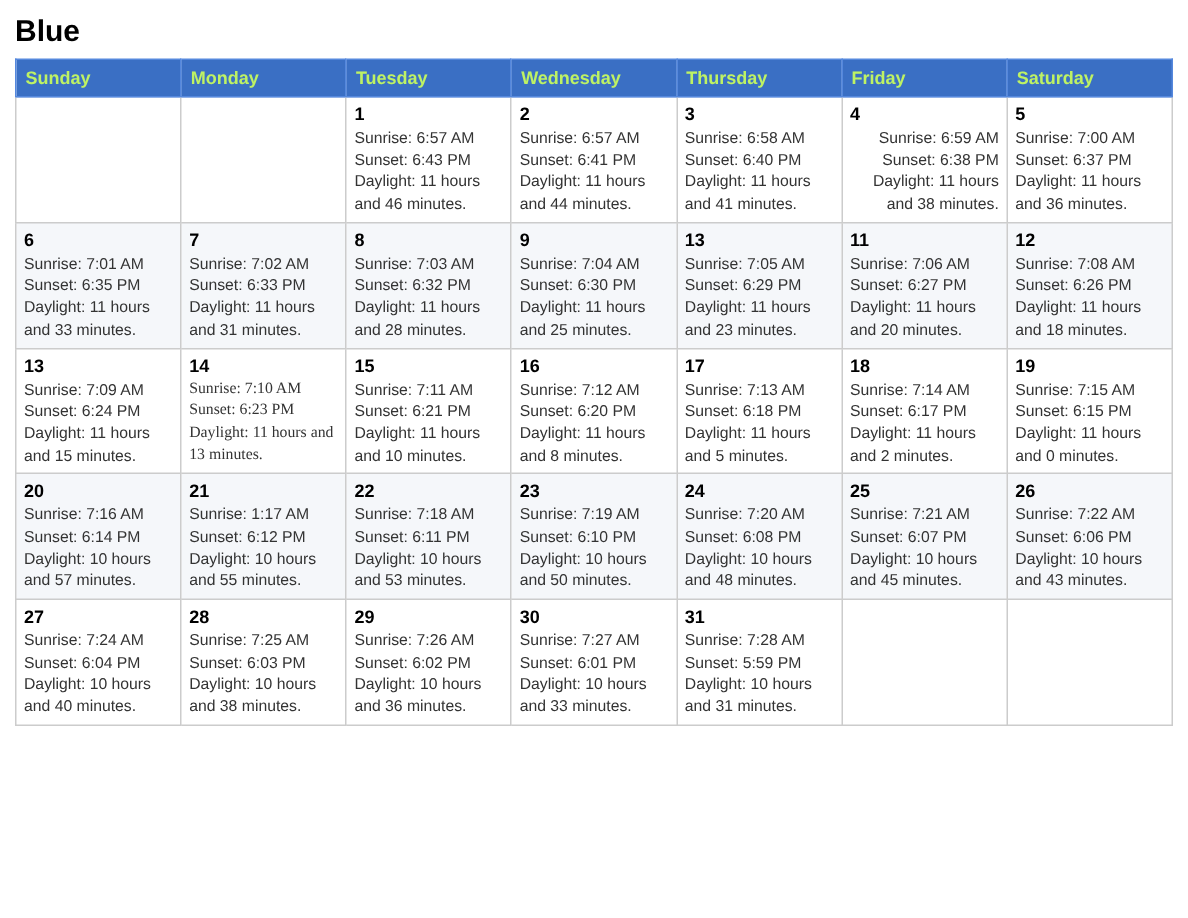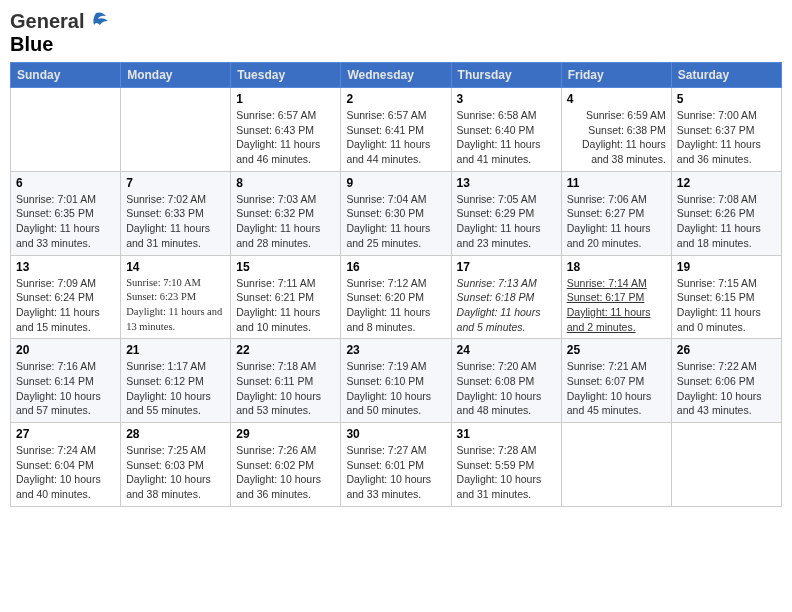--- a/index.html
+++ b/index.html
@@ -37,21 +37,21 @@
       font-size: 16px;
       color: #444;
     }
     .calendar {
       width: 100%;
       border-collapse: collapse;
       font-size: 11px;
     }
     .calendar th {
       background: #3a6fc4;
-      color: #e5e5e5;
+      color: #bef264;
       text-align: left;
       padding: 5px 6px;
       font-size: 12px;
       border: 1px solid #5588dd;
     }
     .calendar td {
       vertical-align: top;
       padding: 4px 5px;
       border: 1px solid #ccc;
       width: 110px;
@@ -74,26 +74,20 @@
     }
     .empty-cell {
       background: #f9f9f9;
     }
   </style>
 </head>
 <body>
 
 <div class="header">
   <div class="logo">
-    <div class="logo-row">
-      <span style="font-size:20px;font-weight:bold;color:#333;">General</span>
-      <svg width="22" height="18" viewBox="0 0 22 18" style="margin-left:2px;margin-top:-4px;">
-        <path d="M10 2 Q16 0 20 5 Q14 4 12 8 Q18 6 22 10 Q16 10 14 14 Q10 10 8 14 Q6 8 10 2Z" fill="#2a6ebb"></path>
-      </svg>
-    </div>
     <div>
       <span style="font-size:20px;font-weight:bold;color:#000000;">Blue</span>
     </div>
   </div>
   <div class="title-section">
     <div class="month-title"></div>
     <div class="location-title"></div>
   </div>
 </div>
 
@@ -208,27 +202,27 @@
 Daylight: 11 hours and 10 minutes.</div>
         </td>
         <td>
           <span class="day-num">16</span>
           <div class="day-info" style="white-space: pre-line;">Sunrise: 7:12 AM
 Sunset: 6:20 PM
 Daylight: 11 hours and 8 minutes.</div>
         </td>
         <td>
           <span class="day-num">17</span>
-          <div class="day-info" style="white-space: pre-line; font-style: italic;">Sunrise: 7:13 AM
+          <div class="day-info" style="white-space: pre-line;">Sunrise: 7:13 AM
 Sunset: 6:18 PM
 Daylight: 11 hours and 5 minutes.</div>
         </td>
         <td>
           <span class="day-num">18</span>
-          <div class="day-info" style="white-space: pre-line; text-decoration: underline;">Sunrise: 7:14 AM
+          <div class="day-info" style="white-space: pre-line;">Sunrise: 7:14 AM
 Sunset: 6:17 PM
 Daylight: 11 hours and 2 minutes.</div>
         </td>
         <td>
           <span class="day-num">19</span>
           <div class="day-info" style="white-space: pre-line;">Sunrise: 7:15 AM
 Sunset: 6:15 PM
 Daylight: 11 hours and 0 minutes.</div>
         </td>
       </tr>

